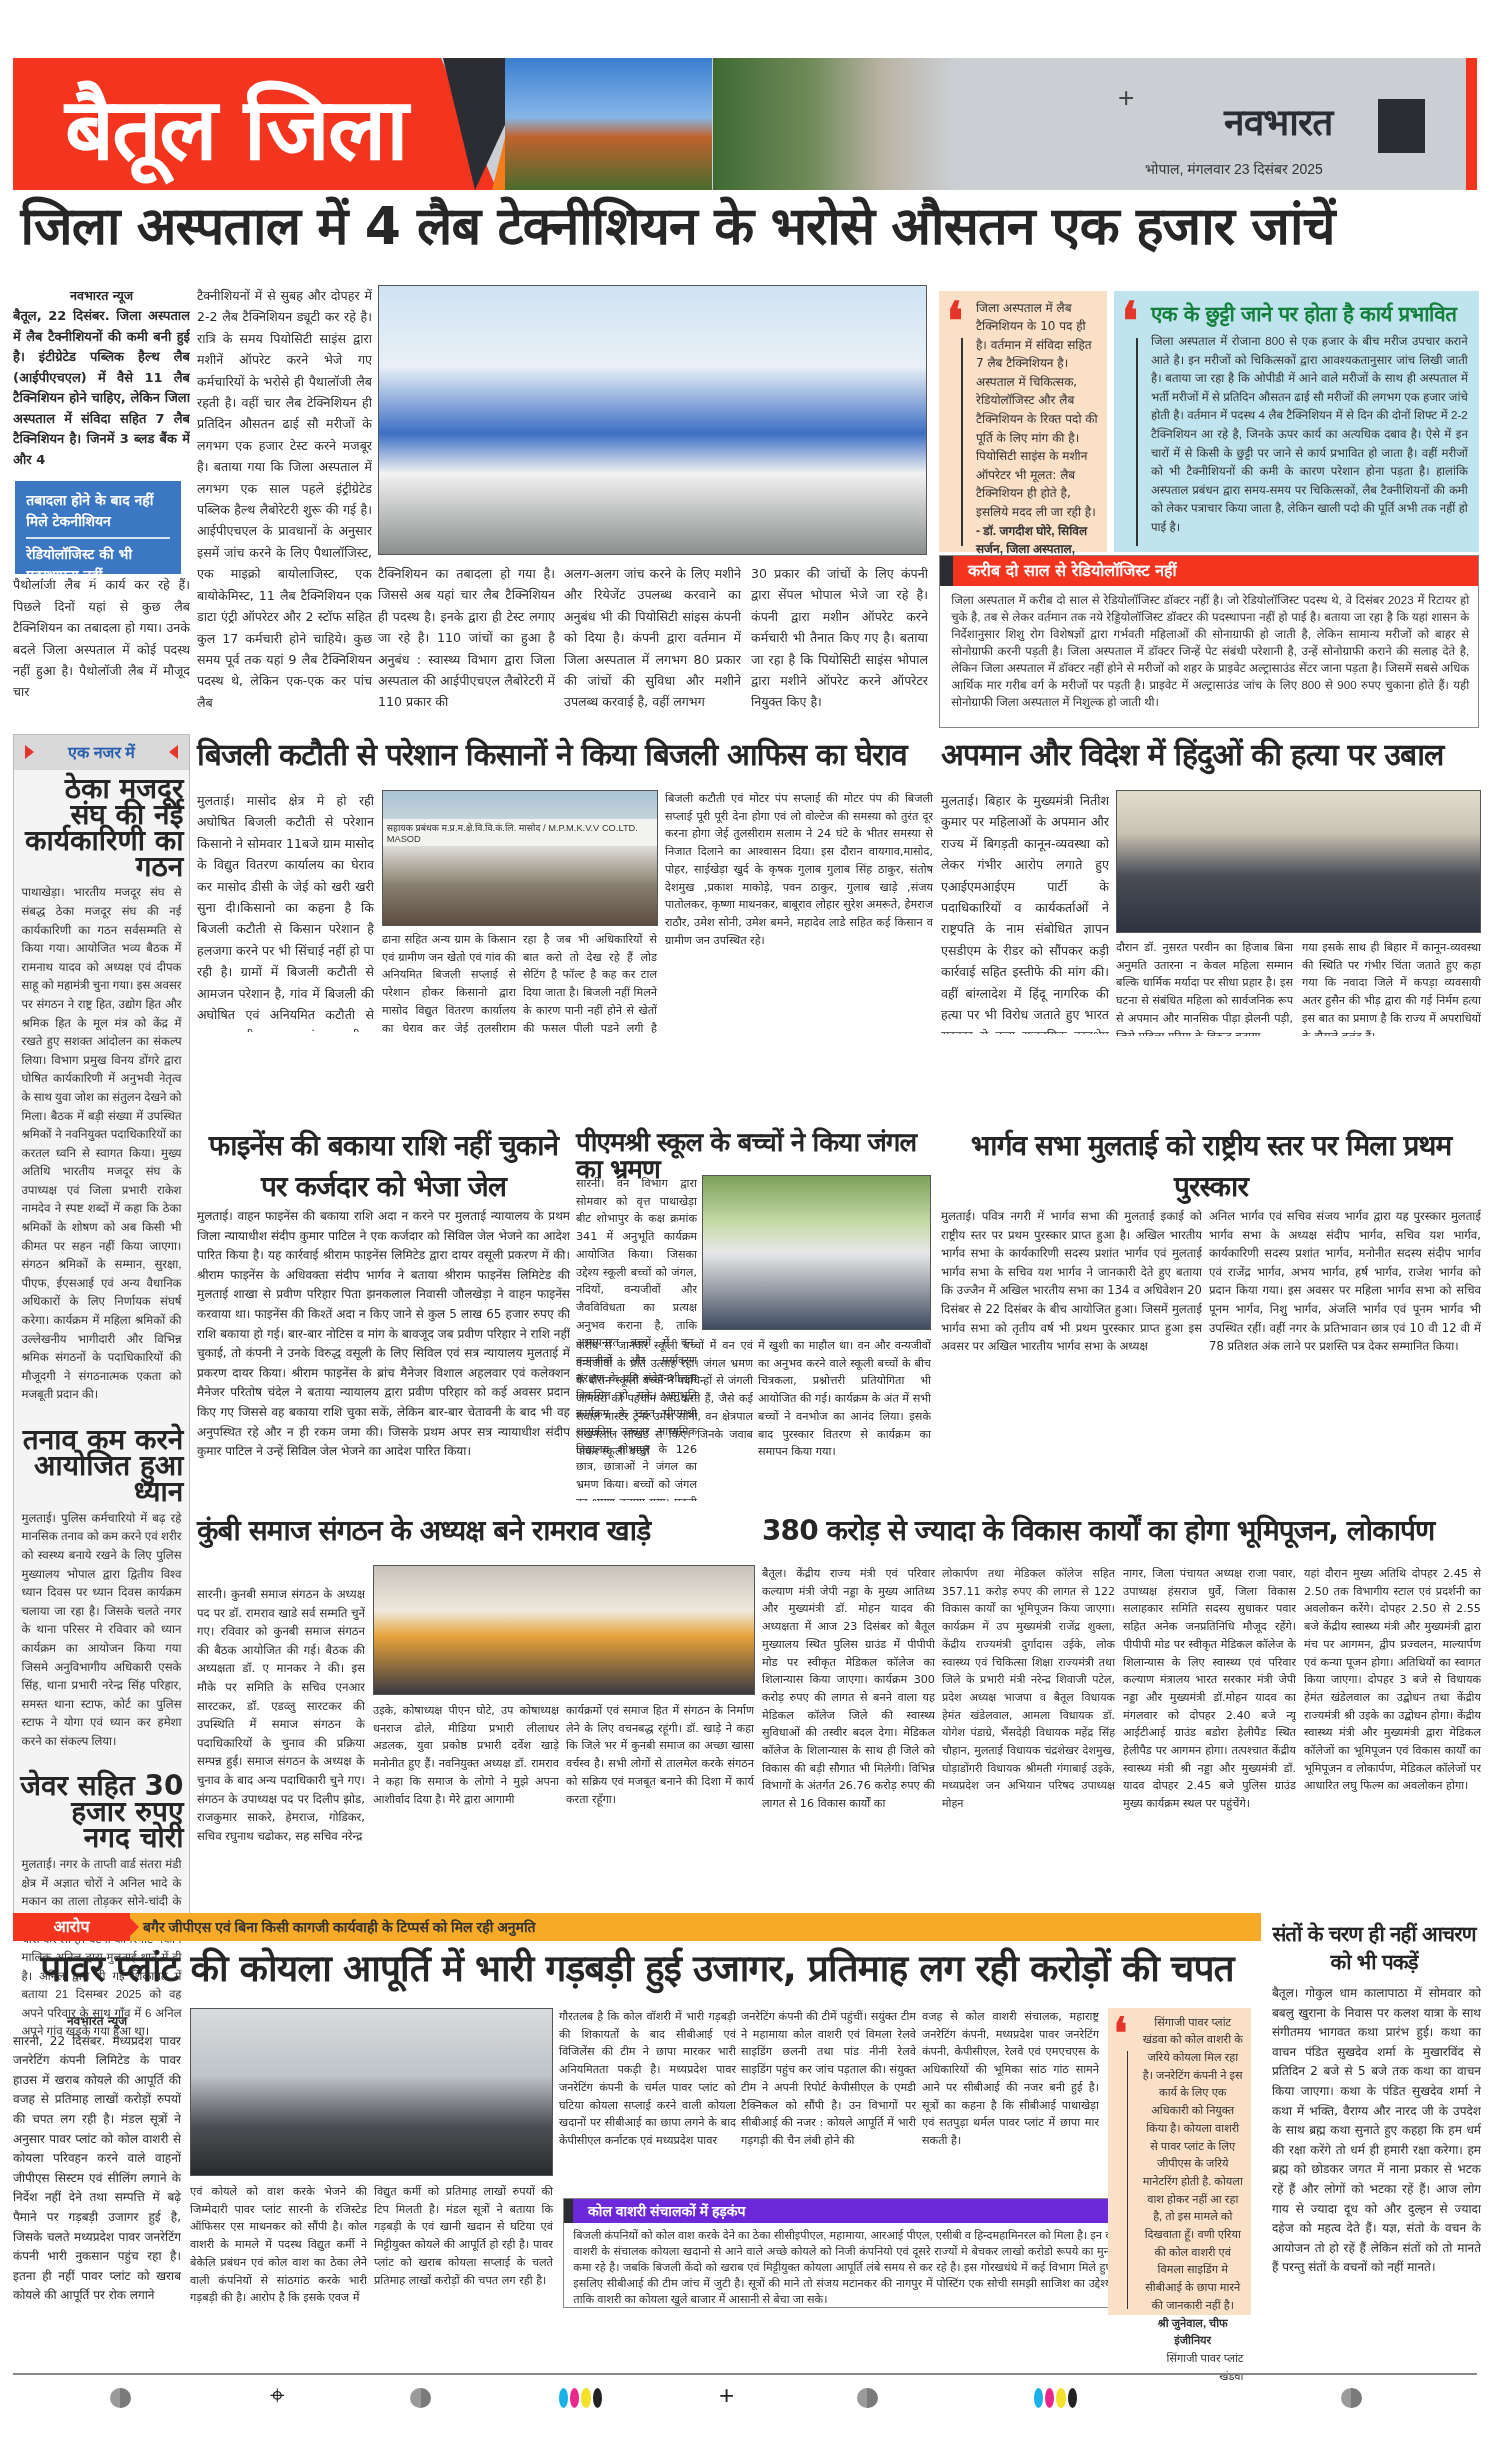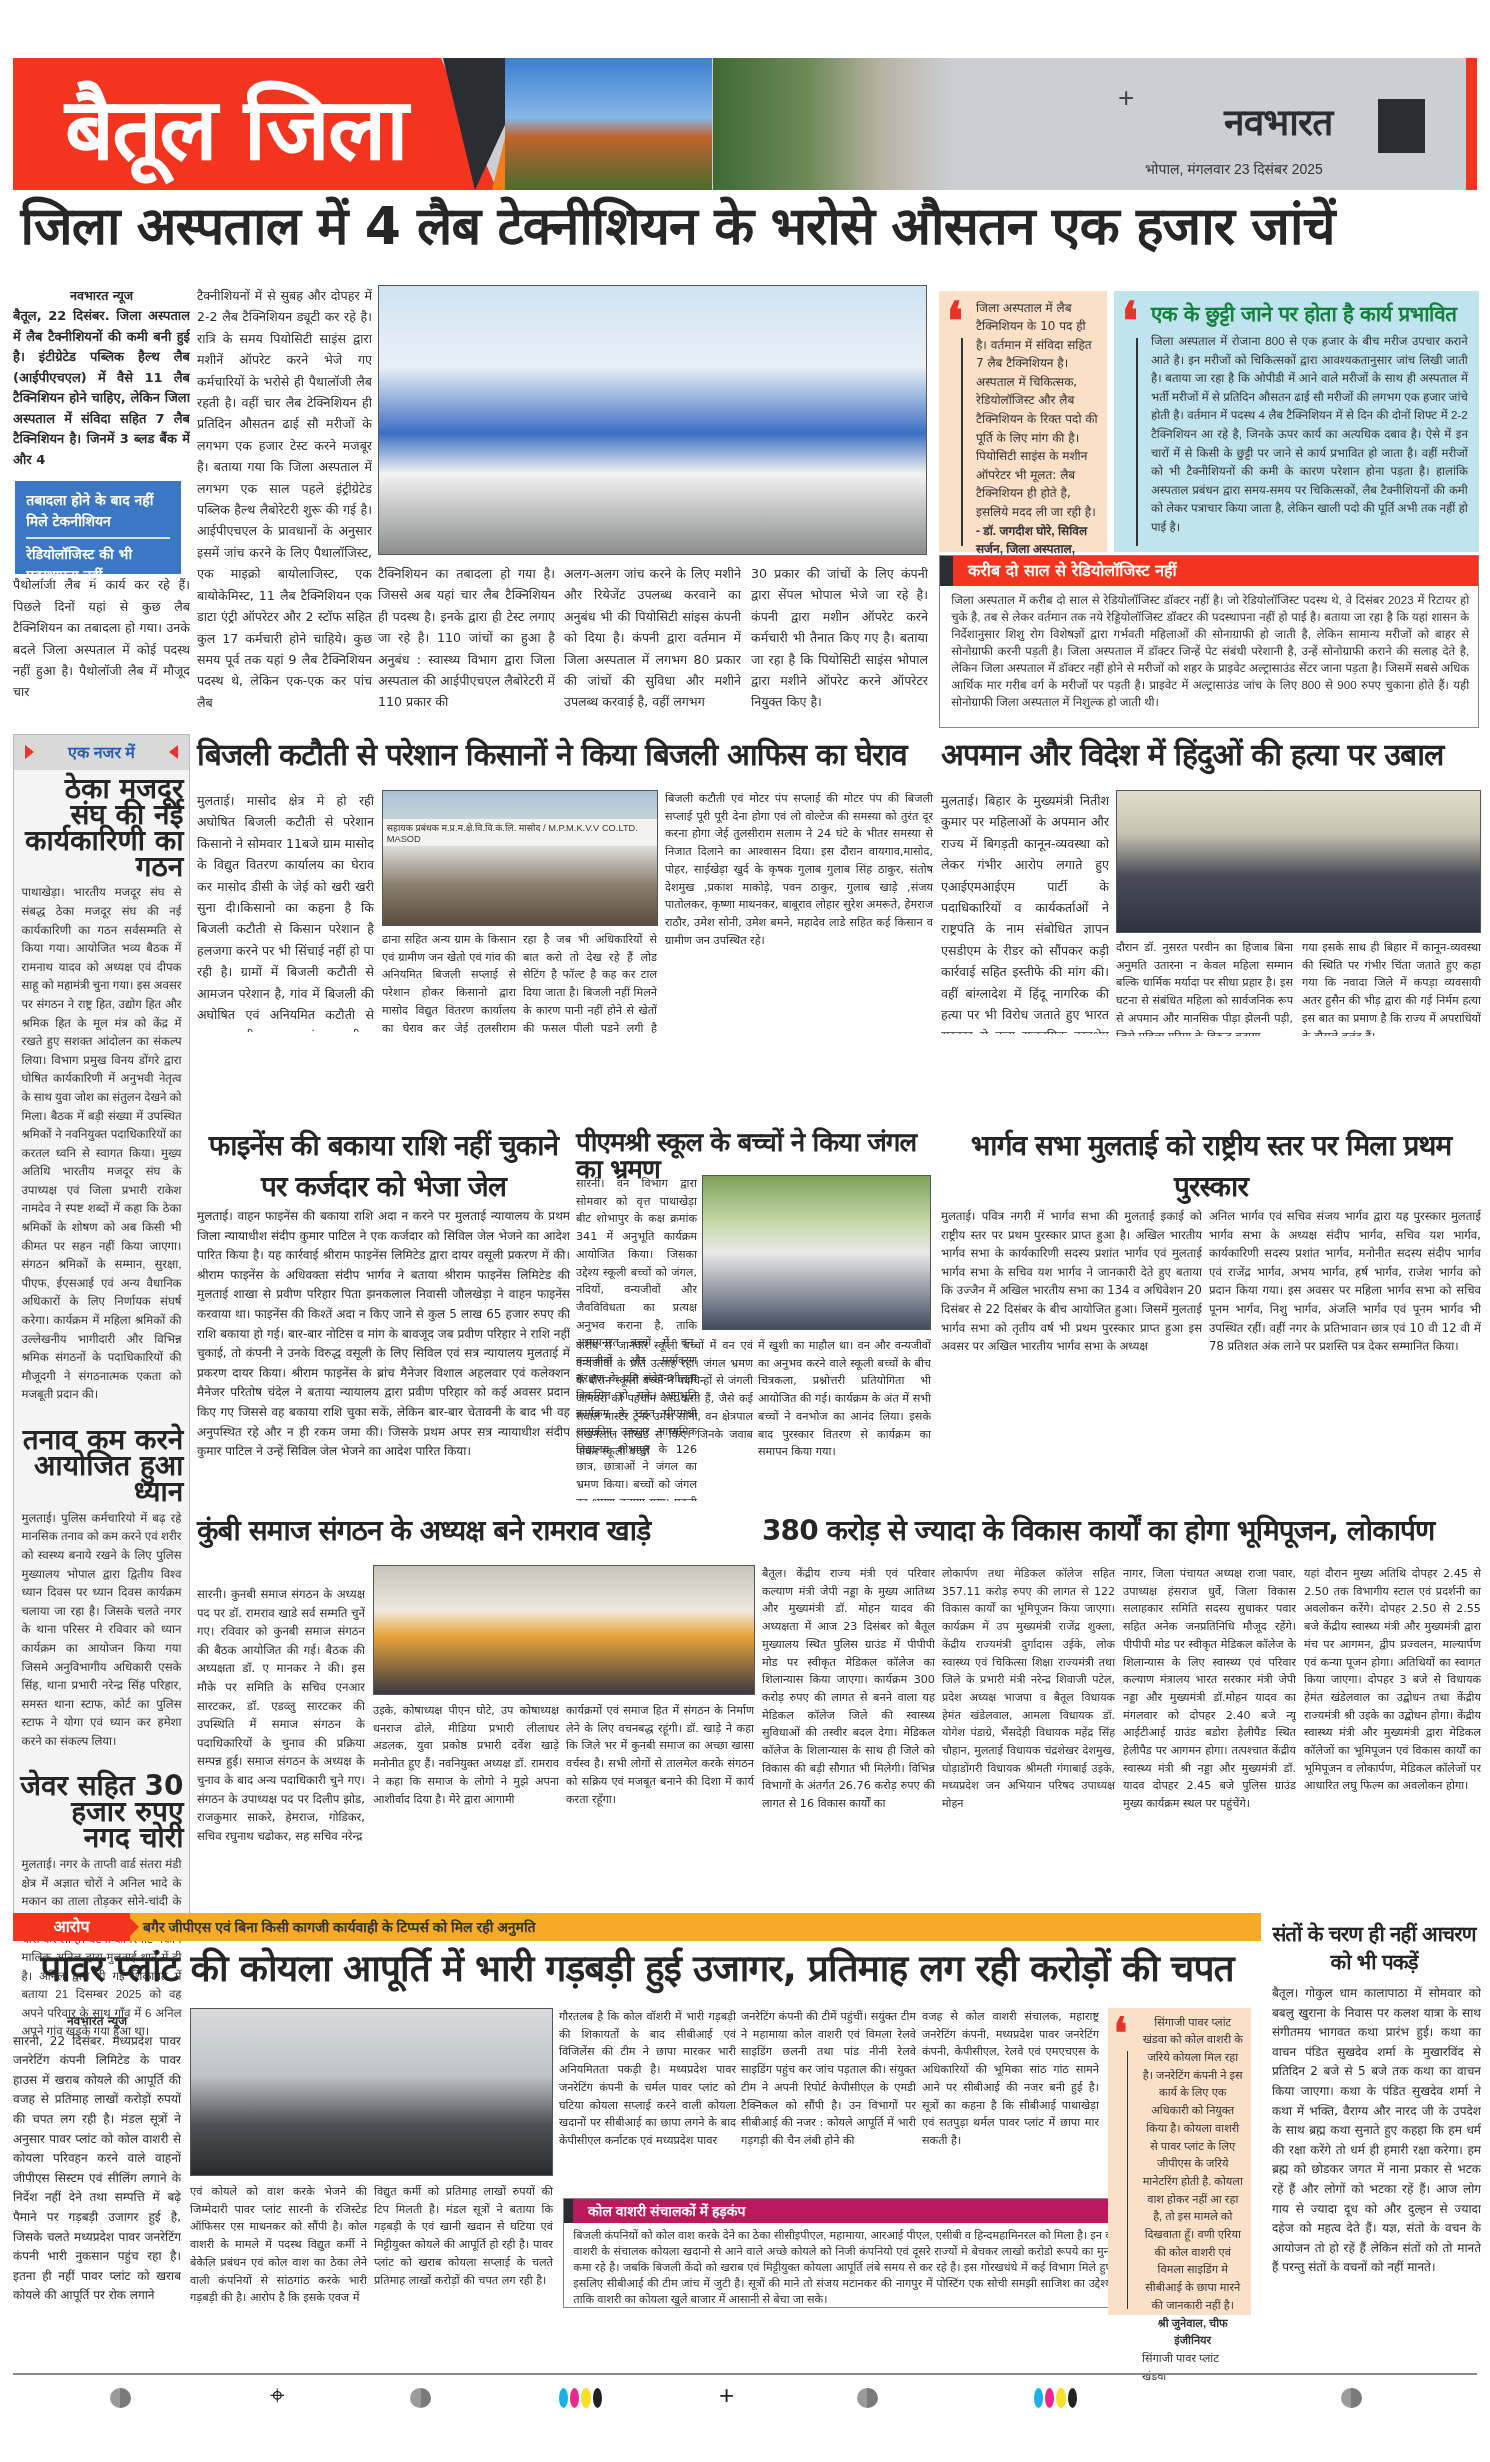--- a/index.html
+++ b/index.html
@@ -99,29 +99,29 @@
   #charge-text { left: 130px; top: 0; font-size: 14px; line-height: 28px; color: #333; font-weight: bold; }
   #coal-headline { left: 13px; top: 1950px; width: 1248px; font-size: 37px; text-align: center; }
   #coal-text-a { left: 13px; top: 2012px; width: 168px; height: 373px; font-size: 12px; line-height: 19.6px; }
   #coal-photo { left: 190px; top: 2008px; width: 363px; height: 168px; background: linear-gradient(180deg, #d7dbde 0%, #bfc4c8 40%, #4f5055 70%, #2a2b2e 100%); }
   #coal-text-b { left: 190px; top: 2183px; width: 177px; height: 205px; font-size: 11.2px; line-height: 17.7px; }
   #coal-text-c { left: 374px; top: 2183px; width: 179px; height: 205px; font-size: 11.2px; line-height: 17.7px; }
   #coal-text-d { left: 559px; top: 2008px; width: 177px; height: 183px; font-size: 11.2px; line-height: 17.7px; }
   #coal-text-e { left: 741px; top: 2008px; width: 175px; height: 183px; font-size: 11.2px; line-height: 17.7px; }
   #coal-text-f { left: 922px; top: 2008px; width: 177px; height: 183px; font-size: 11.2px; line-height: 17.7px; }
   #coal-inner-box { left: 563px; top: 2198px; width: 570px; height: 110px; border: 0.9px solid #888; }
-  #coal-inner-title { left: 0; top: 0; width: 568px; height: 24px; background: #be185d; color: #fff; font-weight: bold; font-size: 14px; line-height: 24px; padding-left: 24px; }
+  #coal-inner-title { left: 0; top: 0; width: 568px; height: 24px; background: #6d28d9; color: #fff; font-weight: bold; font-size: 14px; line-height: 24px; padding-left: 24px; }
   #coal-inner-title:before { content: ""; position: absolute; left: 0; top: 0; width: 9.3px; height: 24px; background: #2b2d33; }
   #coal-inner-text { left: 9.3px; top: 28px; width: 551px; font-size: 11.2px; line-height: 16px; color: #333; text-align: justify; }
   #coal-quote { left: 1108px; top: 2008px; width: 143px; height: 307px; background: #fbe0c8; padding: 5.6px 7.5px 5.6px 34px; }
   #coal-quote .quote-mark { font-size: 43px; left: 5.6px; }
   #coal-quote .quote-bar { left: 18.6px; top: 43px; }
   #coal-quote-text { font-size: 11.2px; line-height: 17.7px; color: #333; text-align: center; }
   #coal-quote-author { font-size: 11.2px; line-height: 17.7px; font-weight: bold; color: #333; text-align: center; }
-  #coal-quote-role { font-size: 11.2px; line-height: 17.7px; color: #333; text-align: left; }
+  #coal-quote-role { font-size: 11.2px; line-height: 17.7px; color: #333; text-align: right; }
   #saint-headline { left: 1268px; top: 1920px; width: 212px; font-size: 20.5px; text-align: center; line-height: 28px; }
   #saint-text { left: 1272px; top: 1984px; width: 209px; height: 335px; font-size: 12px; line-height: 19.6px; }
 
   
   #footer-rule { left: 13px; top: 2373px; width: 1464px; height: 1.9px; background: #888; }
   #footer-marks { left: 0; top: 2380px; width: 1490px; height: 37px; }
   .dot-gray { position: absolute; top: 7.5px; width: 20.5px; height: 20.5px; border-radius: 50%; background: linear-gradient(90deg, #9a9a9a 50%, #7a7a7a 50%); }
   .cmyk { position: absolute; top: 7.5px; display: flex; gap: 1.9px; }
   .cmyk span { display: block; width: 9.3px; height: 20.5px; border-radius: 50%; }
   .crosshair { position: absolute; top: 1.9px; font-size: 26px; color: #222; line-height: 1; }

